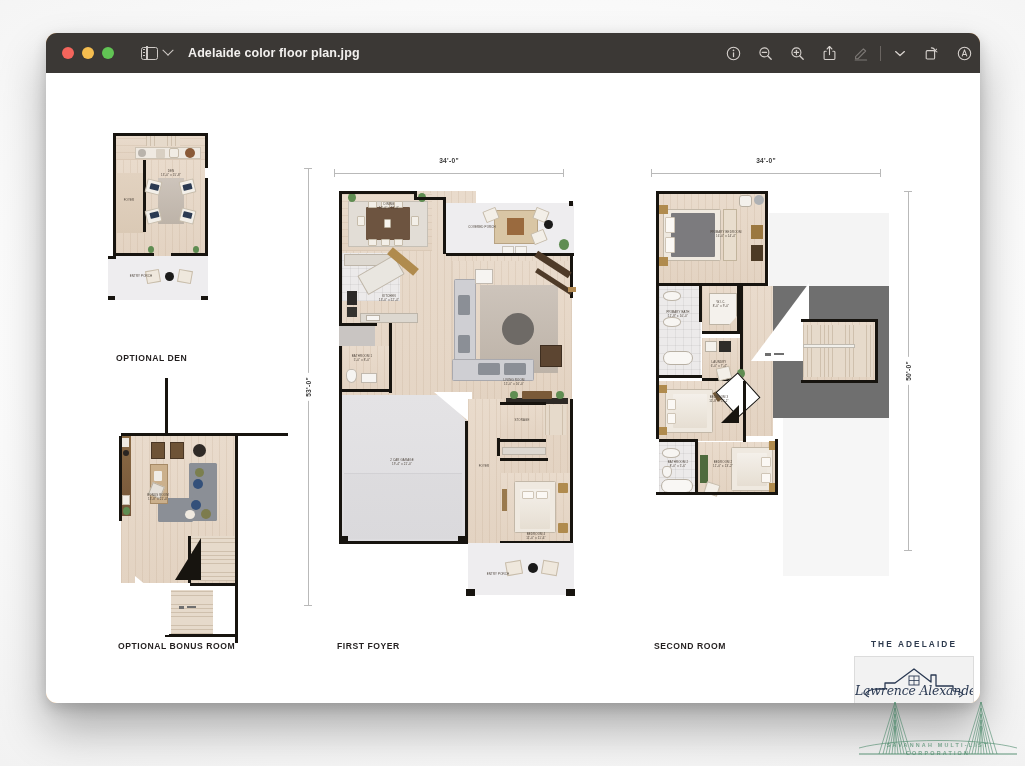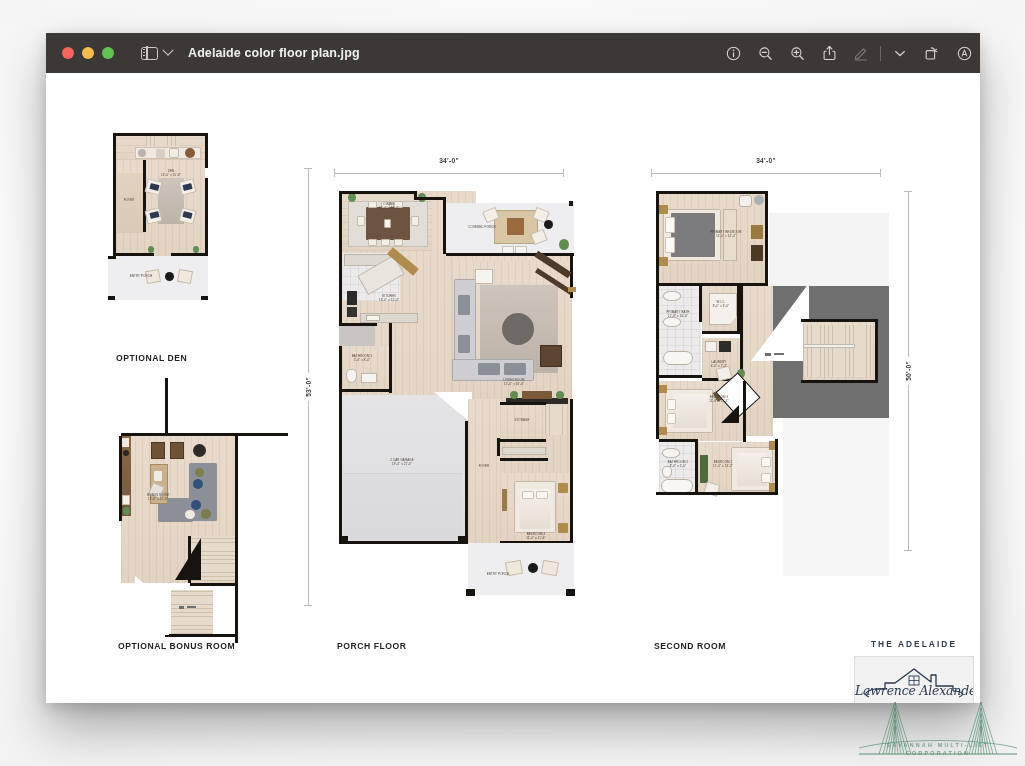--- a/index.html
+++ b/index.html
@@ -14,21 +14,21 @@
   
   .bg-wash{
     position:absolute;inset:0;
     background:
       radial-gradient(ellipse 900px 520px at 50% 44%, #ffffff 0%, #fbfbfb 55%, #f2f2f2 100%);
   }
 
   
   .window{
     position:absolute;left:46px;top:33px;width:934px;height:670px;
-    border-radius:0;
+    border-radius:11px;
     background:#fdba74;
     box-shadow:0 26px 46px rgba(0,0,0,0.30), 0 5px 14px rgba(0,0,0,0.16);
     overflow:hidden;
   }
   .titlebar{
     position:absolute;left:0;top:0;width:100%;height:40px;
     background:#3b3835;
     display:flex;align-items:center;
   }
   .traffic{display:flex;align-items:center;gap:8px;margin-left:16px;}
@@ -510,21 +510,21 @@
         <div class="rlabel" style="left:68px;top:276px;">
           <span>2 CAR GARAGE</span><br><span>19'-4" x 21'-0"</span>
         </div>
         <div class="rlabel" style="left:188px;top:236px;">STORAGE</div>
         <div class="rlabel" style="left:150px;top:282px;">FOYER</div>
         <div class="rlabel" style="left:202px;top:350px;">
           <span>BEDROOM 4</span><br><span>11'-0" x 11'-6"</span>
         </div>
         <div class="rlabel" style="left:164px;top:390px;">ENTRY PORCH</div>
       </div>
-      <div class="caption" style="left:291px;top:568px;">PORCH FLOOR</div>
+      <div class="caption" style="left:291px;top:568px;">FIRST FOYER</div>
 
       <div class="dim-h" style="left:605px;top:96px;width:230px;">
         <div class="bar"></div>
           <div class="cap-l"></div>
           <div class="cap-r"></div>
         <div class="txt">34'-0"</div>
       </div>
       <div class="dim-v" style="left:858px;top:118px;height:360px;">
         <div class="bar"></div>
           <div class="cap-t"></div>

